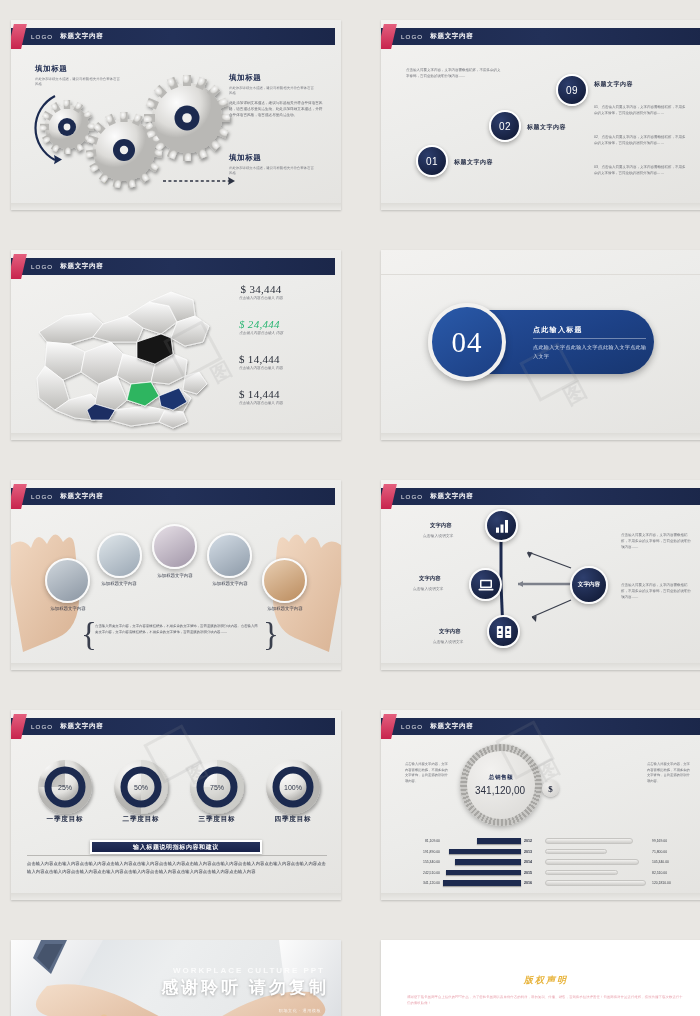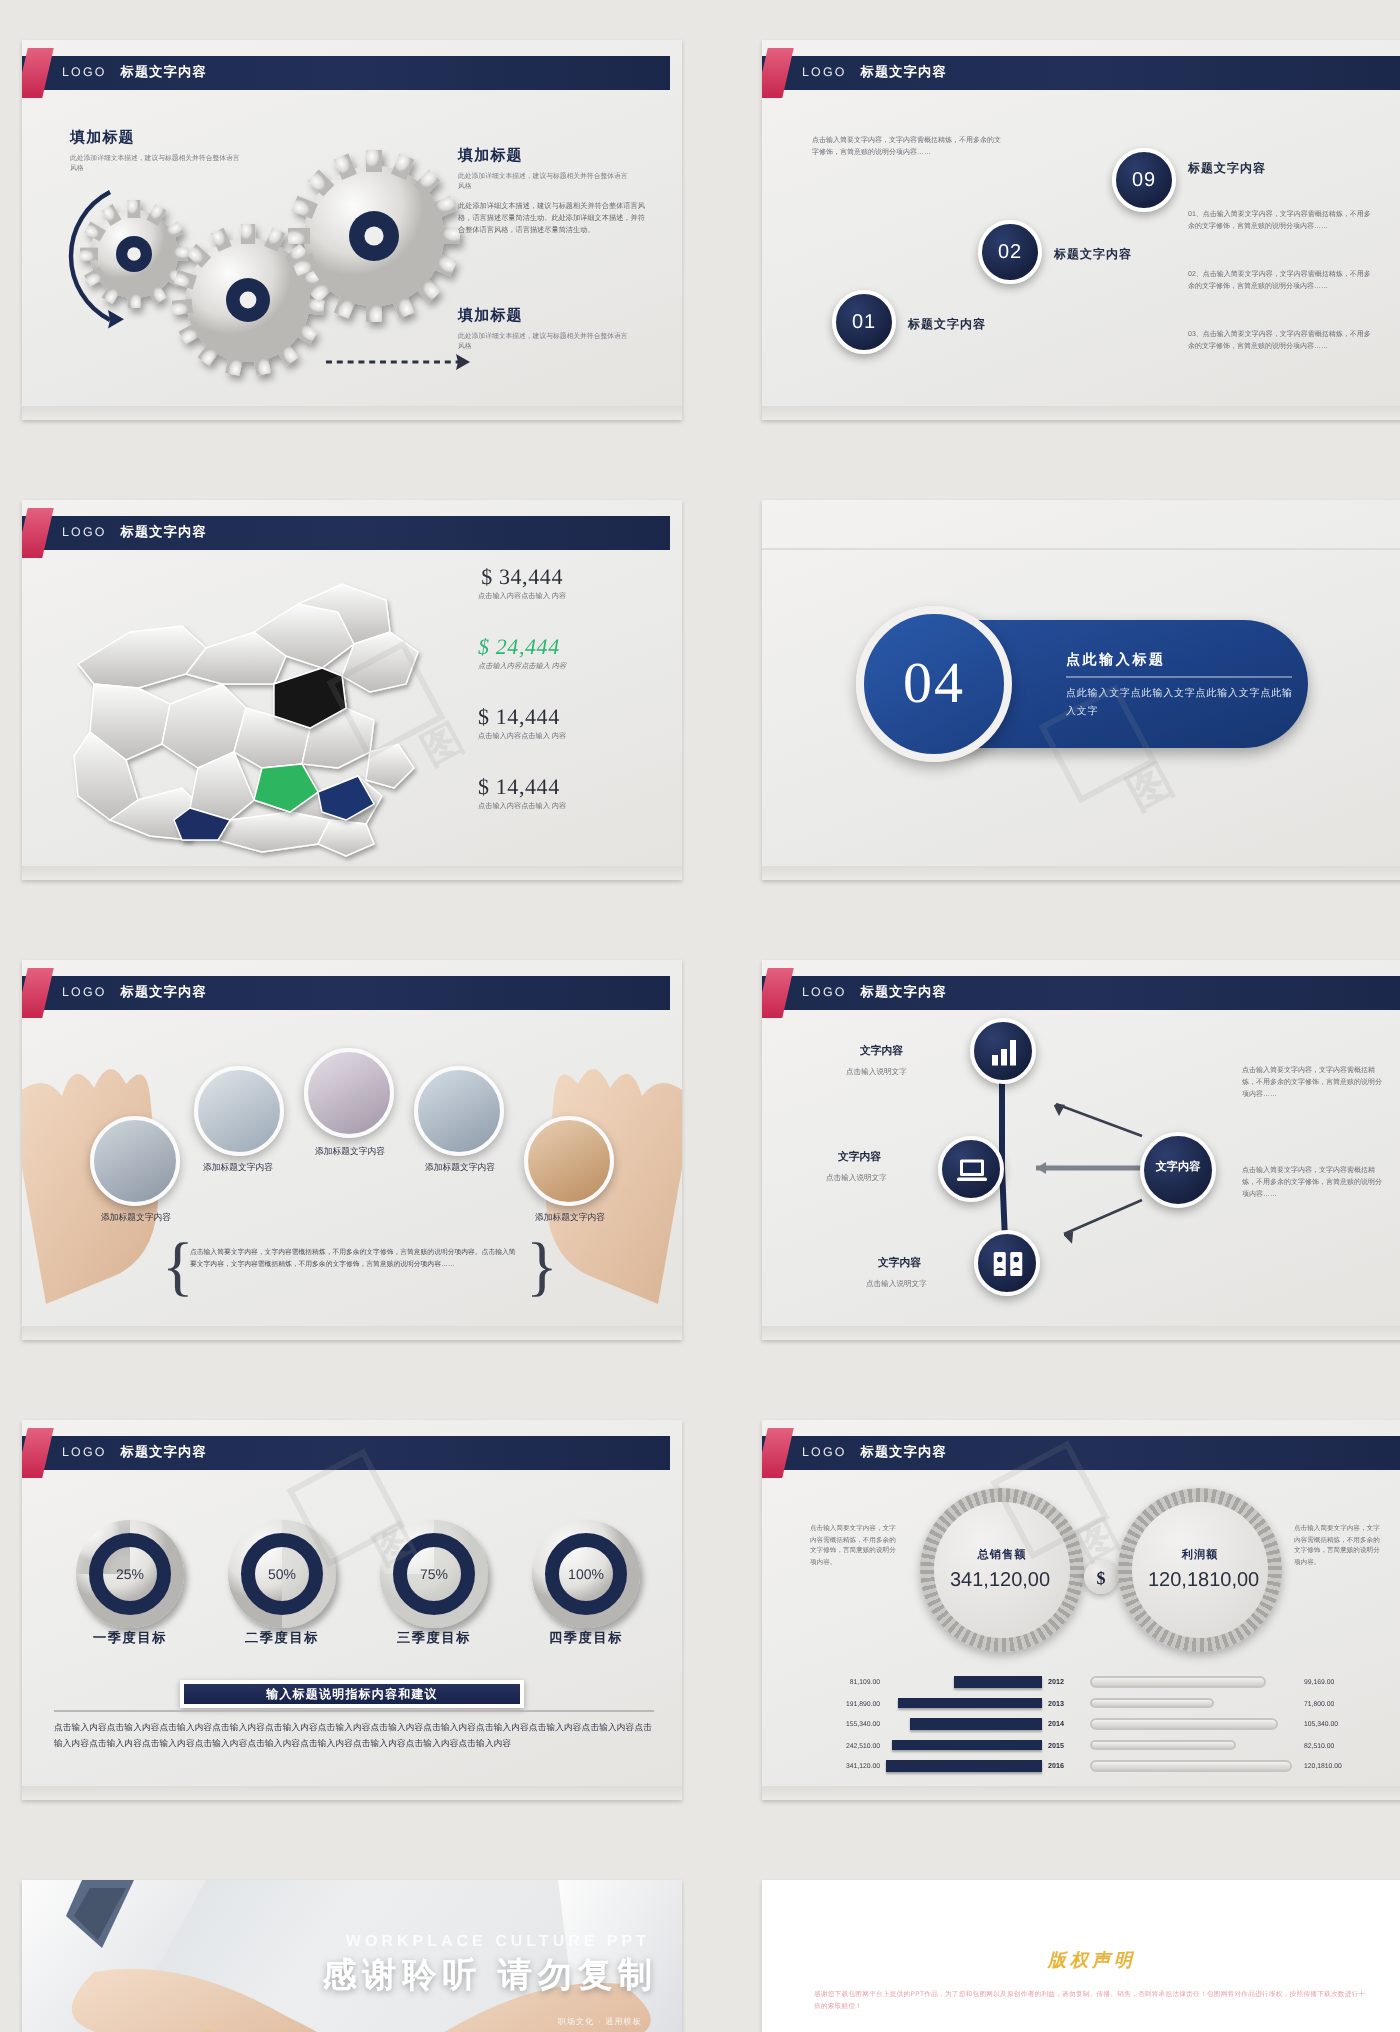--- a/index.html
+++ b/index.html
@@ -537,26 +537,20 @@
     </div>
 
     <div class="coin" style="left:79px;top:34px;width:82px;height:82px;">
       <div class="coin-in">
         <div class="coin-t">总销售额</div>
         <div class="coin-n">341,120,00</div>
       </div>
     </div>
     <div class="dollar">
       <span>$</span>
-    </div>
-    <div class="coin" style="left:178px;top:34px;width:82px;height:82px;">
-      <div class="coin-in">
-        <div class="coin-t">利润额</div>
-        <div class="coin-n">120,1810,00</div>
-      </div>
     </div>
 
     <div class="sideP" style="left:24px;top:52px;">点击输入简要文字内容，文字内容需概括精炼，不用多余的文字修饰，言简意赅的说明分项内容。</div>
     <div class="sideP" style="left:266px;top:52px;">点击输入简要文字内容，文字内容需概括精炼，不用多余的文字修饰，言简意赅的说明分项内容。</div>
 
     <div style="position:absolute;left:14px;top:127px;width:302px;">
       <div style="display:flex;align-items:center;height:8px;margin-bottom:2.5px;">
         <div style="width:48px;text-align:right;padding-right:3px;" class="bl">81,109.00</div>
         <div style="width:78px;display:flex;justify-content:flex-end;">
             <div style="width:57%;height:5.5px;background:#1d2a4f;box-shadow:0 1px 1px rgba(0,0,0,.3);"></div>

